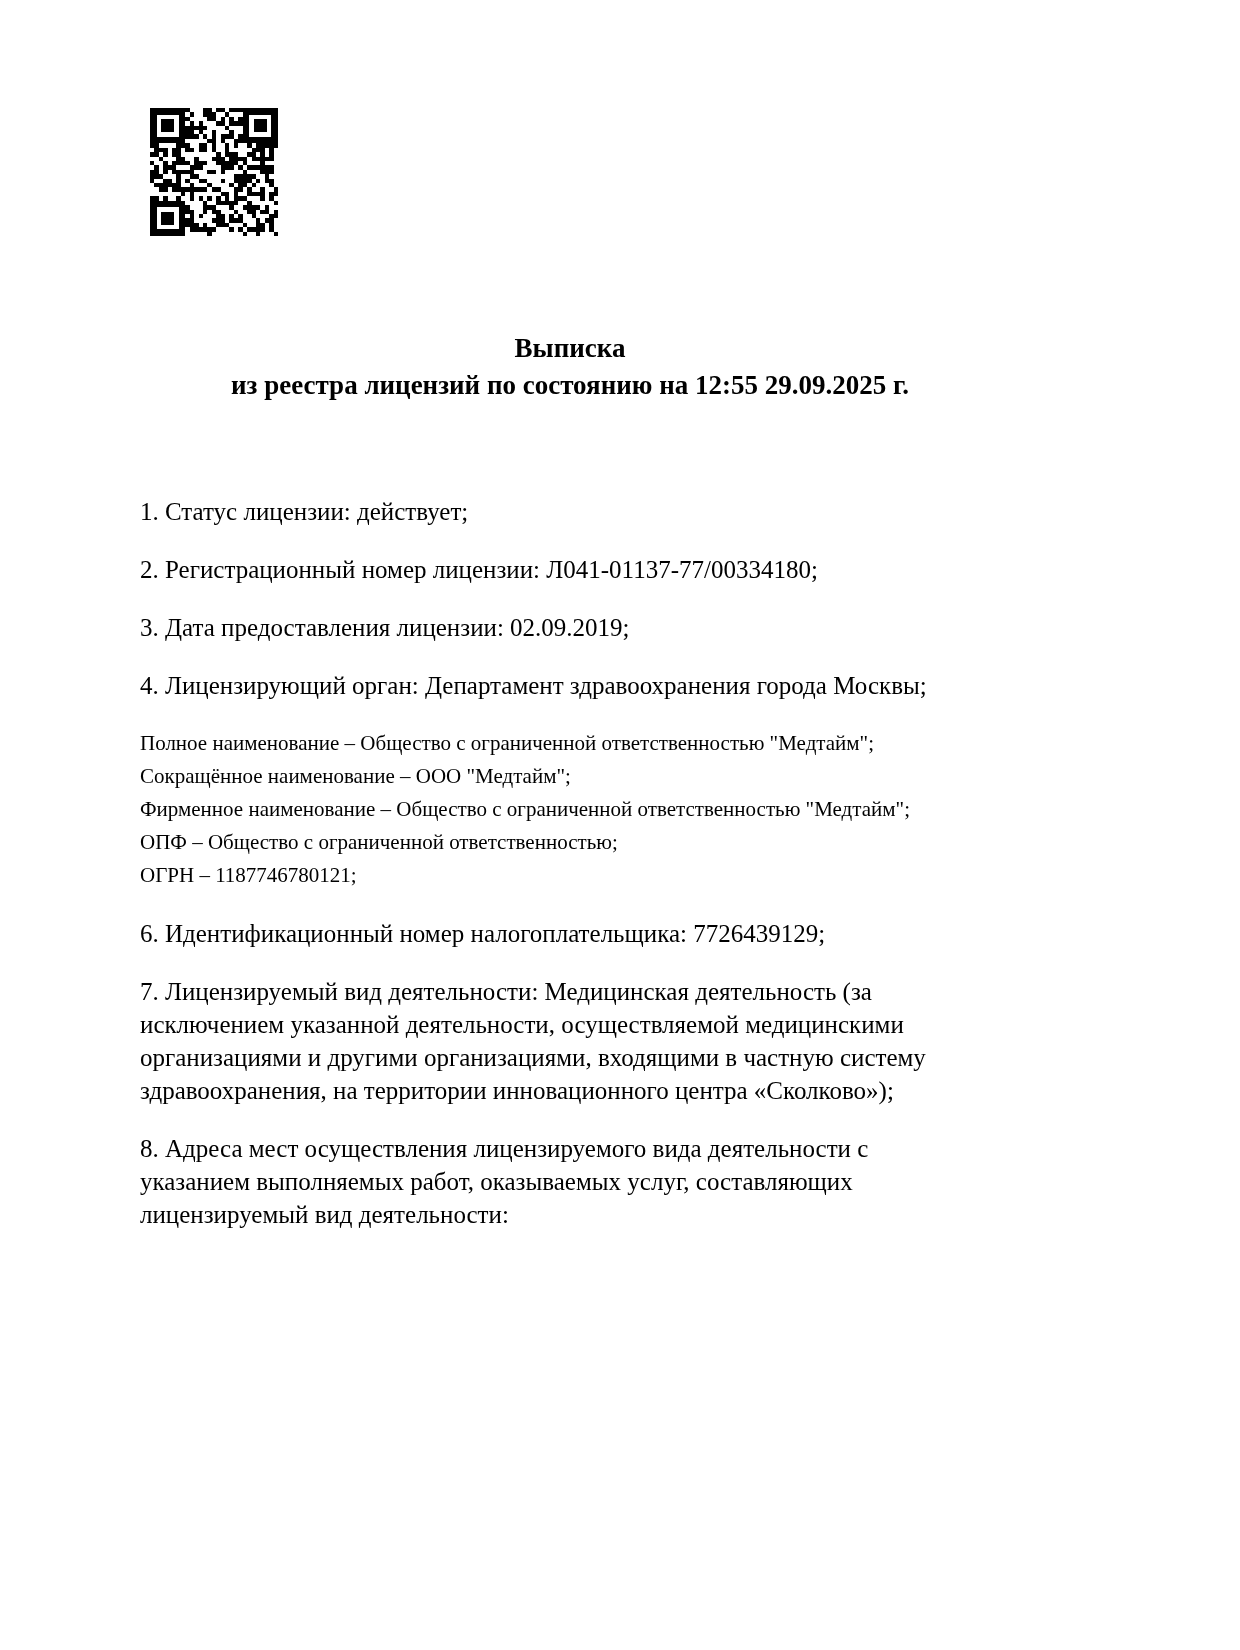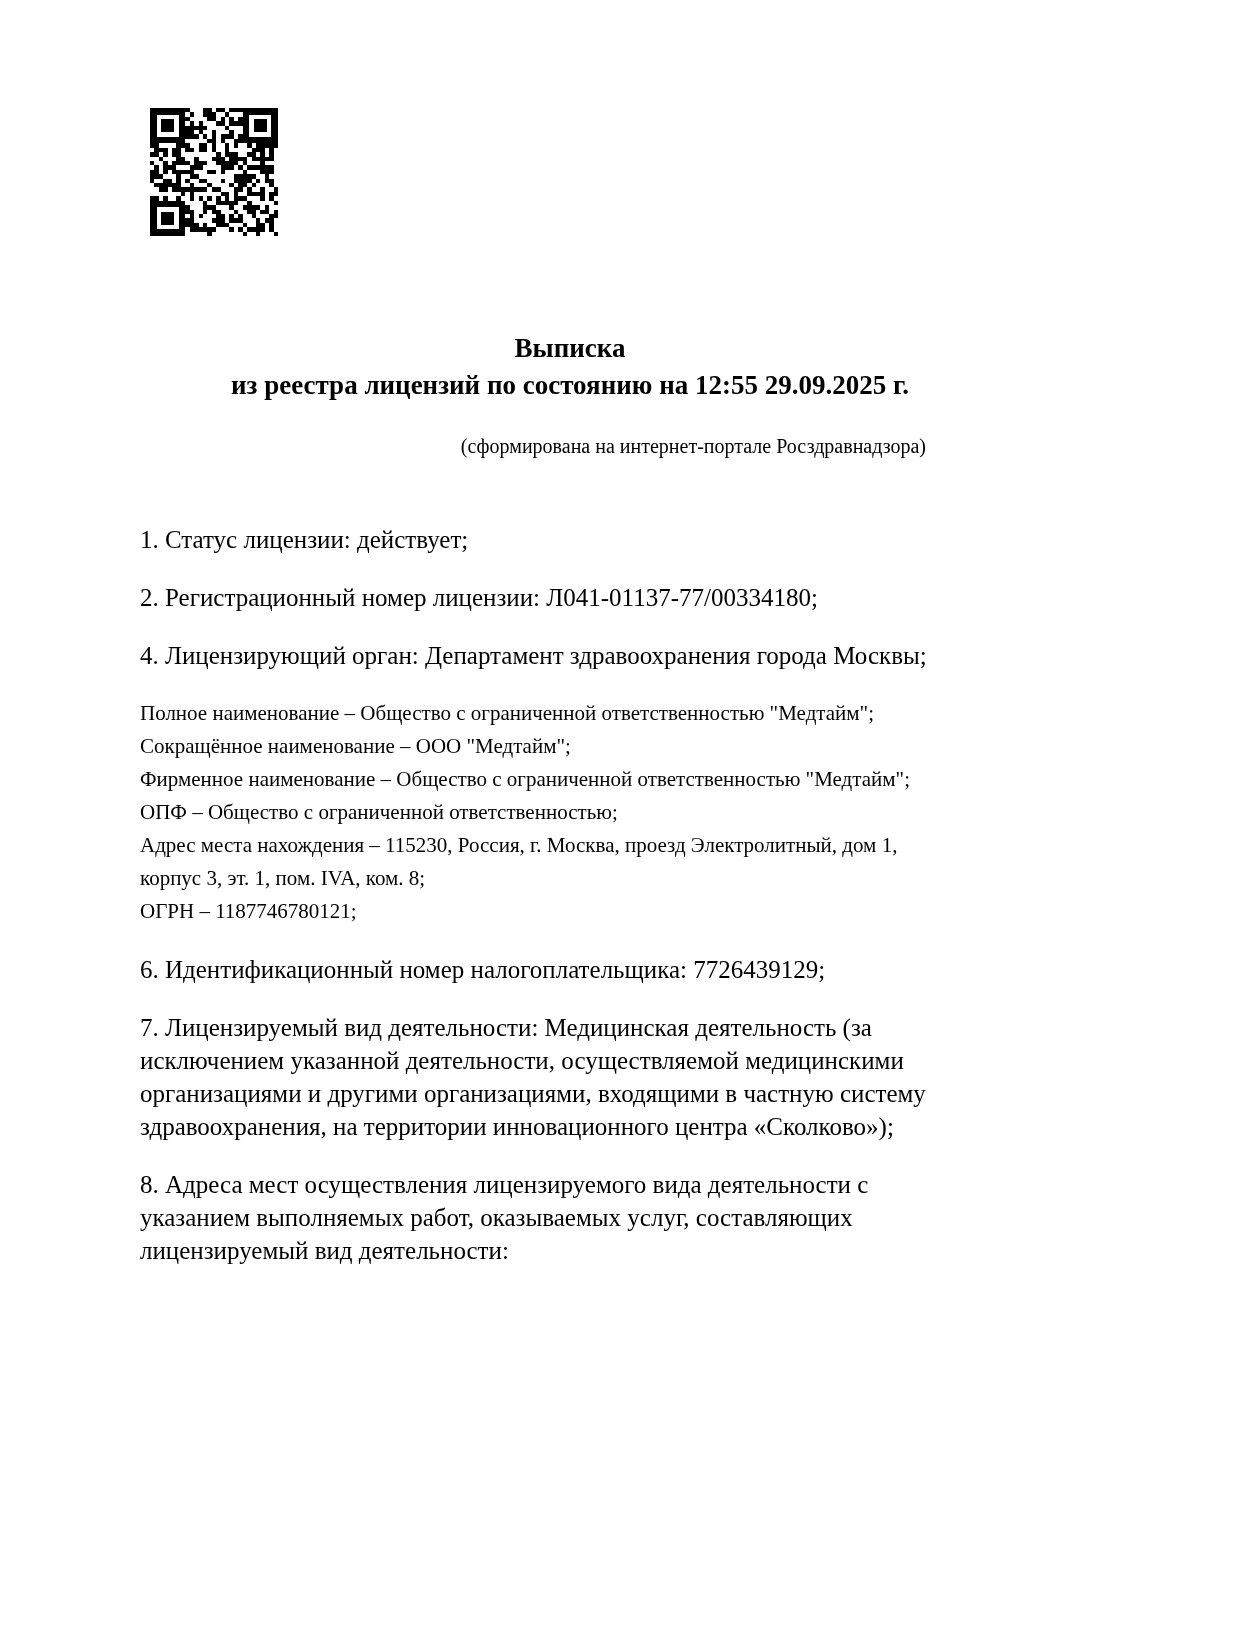--- a/index.html
+++ b/index.html
@@ -39,21 +39,21 @@
     font-size: 20px;
     line-height: 25px;
     text-align: right;
   }
   .body-text {
     font-size: 25px;
     line-height: 33px;
     margin: 25px 0 0 0;
     text-align: left;
   }
-  .mt-large { margin-top: 64px; }
+  .mt-large { margin-top: 91px; }
   .block { margin: 25px 0 0 0; }
   .block .line {
     font-size: 21px;
     line-height: 33px;
   }
 </style>
 </head>
 <body>
 
 <div class="page">
@@ -396,36 +396,35 @@
       </svg>
   </div>
 
   <div class="content">
 
     <div class="title">
       <div>Выписка</div>
       <div>из реестра лицензий по состоянию на 12:55 29.09.2025 г.</div>
     </div>
 
-    <div class="subtitle">(сформирована на интернет-портале Росздравнадзора)</div>
 
     <p class="body-text mt-large">1. Статус лицензии: действует;</p>
 
     <p class="body-text">2. Регистрационный номер лицензии: Л041-01137-77/00334180;</p>
 
+    <p class="body-text">3. Дата предоставления лицензии: 02.09.2019;</p>
 
     <p class="body-text">4. Лицензирующий орган: Департамент здравоохранения города Москвы;</p>
 
 
     <div class="block">
       <div class="line">Полное наименование – Общество с ограниченной ответственностью "Медтайм";</div>
       <div class="line">Сокращённое наименование – ООО "Медтайм";</div>
       <div class="line">Фирменное наименование – Общество с ограниченной ответственностью "Медтайм";</div>
       <div class="line">ОПФ – Общество с ограниченной ответственностью;</div>
-      <div class="line">Адрес места нахождения – 115230, Россия, г. Москва, проезд Электролитный, дом 1, корпус 3, эт. 1, пом. IVA, ком. 8;</div>
       <div class="line">ОГРН – 1187746780121;</div>
     </div>
 
     <p class="body-text">6. Идентификационный номер налогоплательщика: 7726439129;</p>
 
     <p class="body-text">7. Лицензируемый вид деятельности: Медицинская деятельность (за исключением указанной деятельности, осуществляемой медицинскими организациями и другими организациями, входящими в частную систему здравоохранения, на территории инновационного центра «Сколково»);</p>
 
     <p class="body-text">8. Адреса мест осуществления лицензируемого вида деятельности с указанием выполняемых работ, оказываемых услуг, составляющих лицензируемый вид деятельности:</p>
 
   </div>

